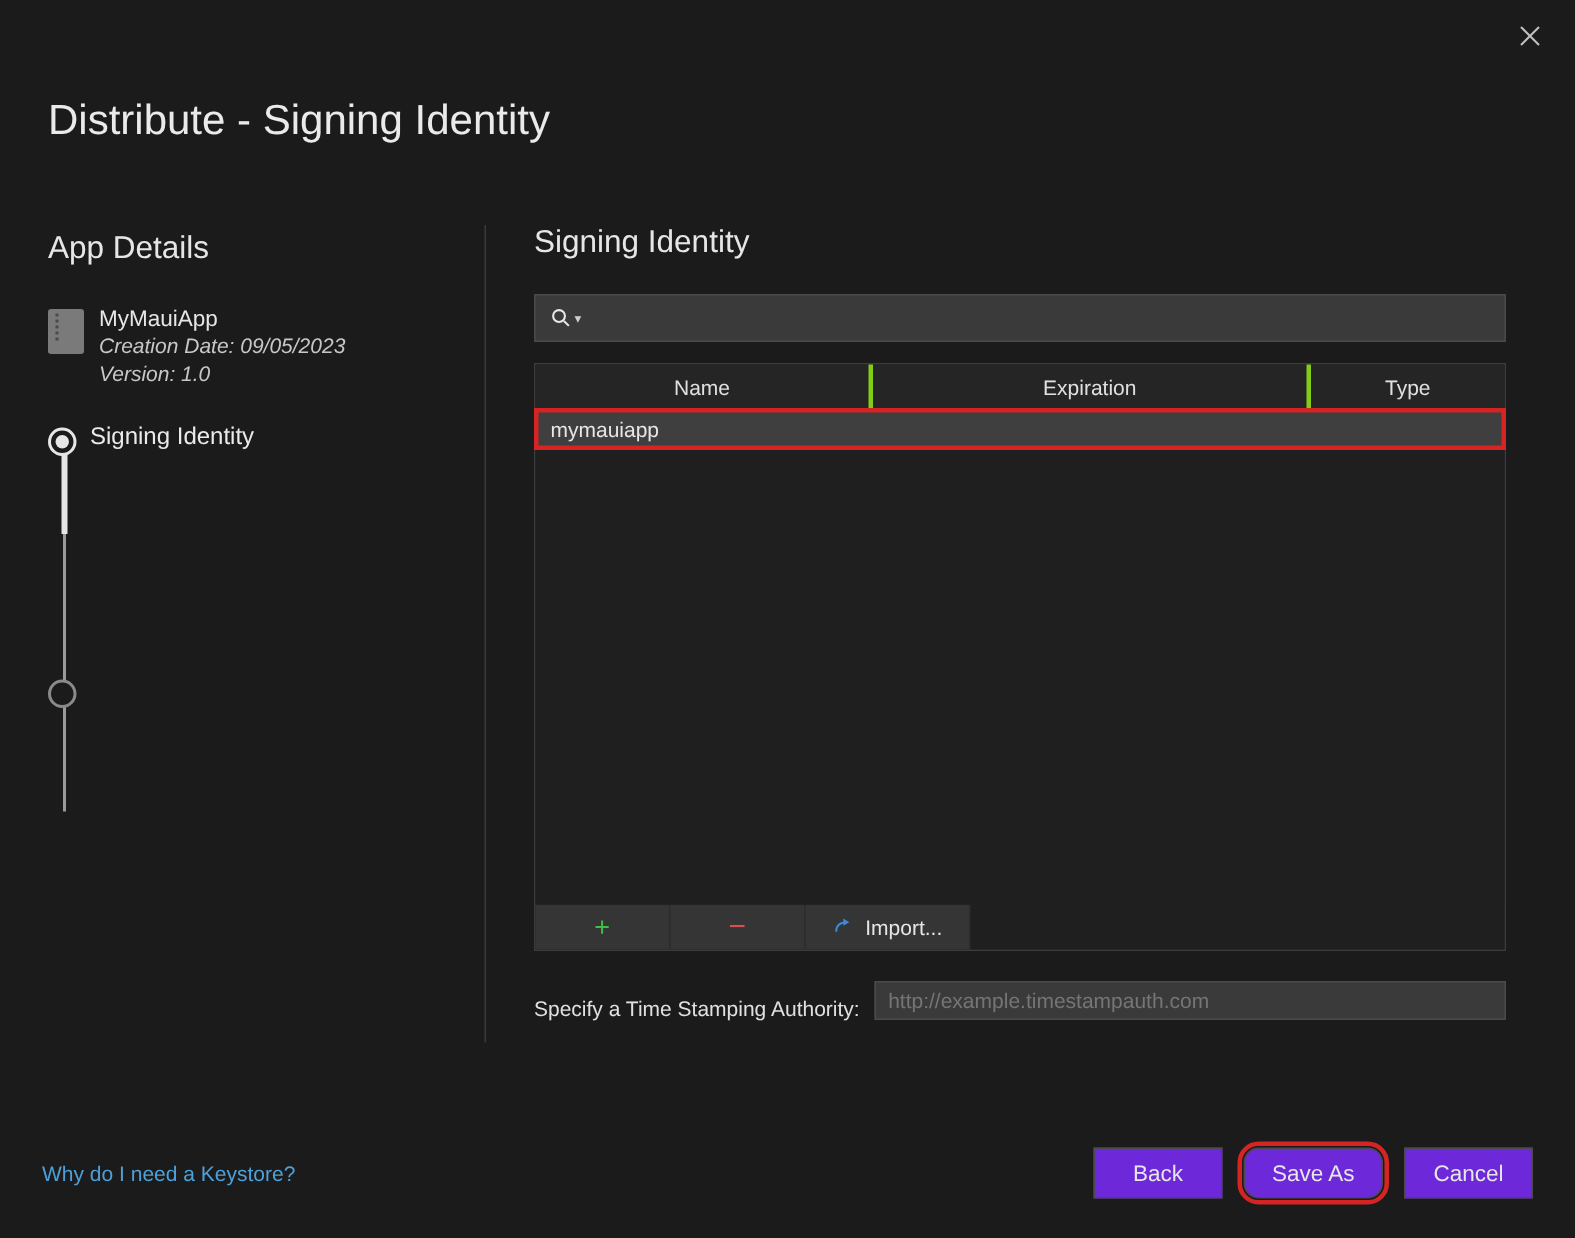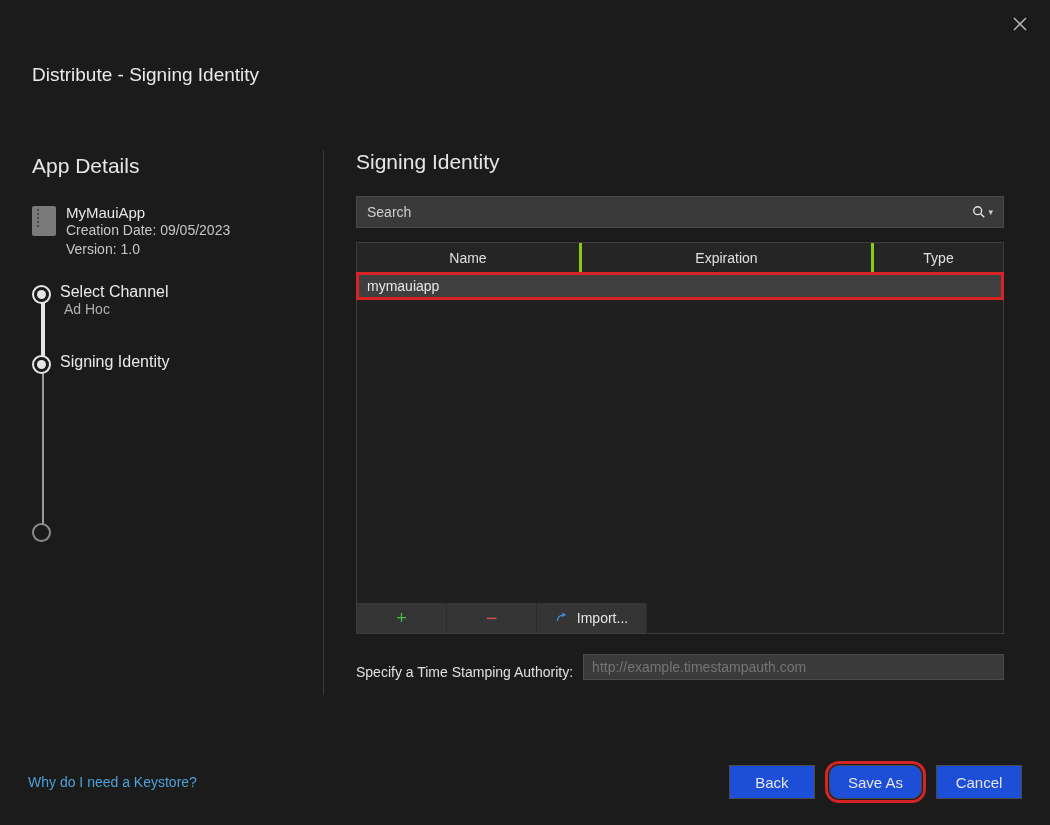--- a/index.html
+++ b/index.html
@@ -18,21 +18,21 @@
     display: flex; align-items: center; justify-content: center;
     color: #bfbfbf;
     cursor: pointer;
   }
   .close-btn svg { width: 14px; height: 14px; }
 
   .title {
     position: absolute;
     left: 32px;
     top: 64px;
-    font-size: 19px;
+    font-size: 28px;
     font-weight: 400;
     color: #eaeaea;
   }
 
   .left-panel {
     position: absolute;
     left: 32px;
     top: 154px;
     width: 288px;
   }
@@ -55,21 +55,21 @@
     margin-top: 2px;
   }
   .archive-icon::after {
     content: "";
     position: absolute;
     left: 5px; top: 3px;
     width: 3px; height: 18px;
     border-left: 2px dotted #4a4a4a;
   }
   .app-name { font-size: 15px; color: #e6e6e6; }
-  .app-meta { font-size: 14px; color: #c7c7c7; line-height: 1.35; }
+  .app-meta { font-size: 14px; color: #c7c7c7; line-height: 1.35; font-style: italic; }
 
   .steps {
     position: relative;
     padding-left: 28px;
   }
   .step-line {
     position: absolute;
     left: 9px;
     top: 10px;
     width: 4px;
@@ -237,21 +237,21 @@
   .help-link {
     color: #4ea0d8;
     font-size: 14px;
     cursor: pointer;
   }
   .footer-spacer { flex: 1; }
   .btn {
     height: 34px;
     min-width: 86px;
     padding: 0 18px;
-    background: #1d4ed8;
+    background: #6d28d9;
     color: #e6e6e6;
     font-size: 15px;
     display: flex; align-items: center; justify-content: center;
     margin-left: 14px;
     cursor: pointer;
     border: 1px solid #4a4a4a;
   }
   .btn.highlight {
     outline: 3px solid #d62424;
     outline-offset: 1px;
@@ -278,44 +278,38 @@
       <div class="app-name">MyMauiApp</div>
       <div class="app-meta">Creation Date: 09/05/2023</div>
       <div class="app-meta">Version: 1.0</div>
     </div>
   </div>
 
   <div class="steps">
     <div class="step-line" style="height:63px;"></div>
     <div class="step-line2" style="top:73px;height:185px;"></div>
 
-    <div class="step">
-      <div class="step-dot filled"></div>
-      <div class="step-label">Select Channel</div>
-      <div class="step-sub">Ad Hoc</div>
-    </div>
 
     <div class="step">
       <div class="step-dot filled"></div>
       <div class="step-label">Signing Identity</div>
     </div>
 
     <div class="step" style="margin-top:150px;">
       <div class="step-dot empty"></div>
     </div>
   </div>
 </div>
 
 <div class="divider"></div>
 
 <div class="right-panel">
   <div class="right-header">Signing Identity</div>
 
   <div class="search-row">
-    <input class="search-input" type="text" placeholder="Search" style="">
     <div class="search-icon-wrap">
       <svg viewBox="0 0 16 16">
         <circle cx="6.5" cy="6.5" r="4.5" stroke="#e6e6e6" stroke-width="1.6" fill="none"></circle>
         <line x1="10.2" y1="10.2" x2="14" y2="14" stroke="#e6e6e6" stroke-width="1.6"></line>
       </svg>
       <span class="chev">▾</span>
     </div>
   </div>
 
   <div class="table">

